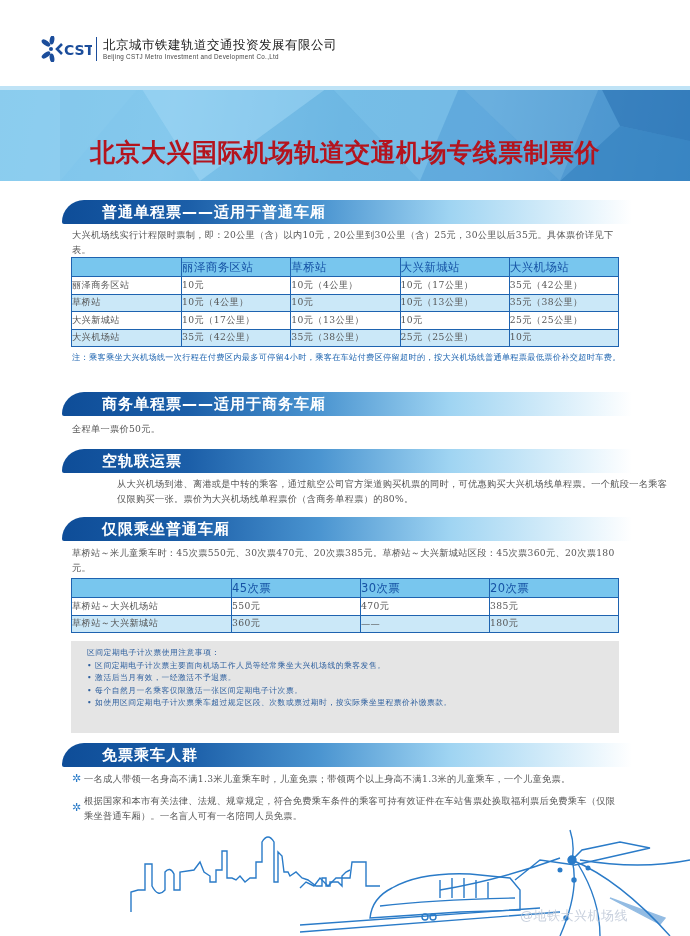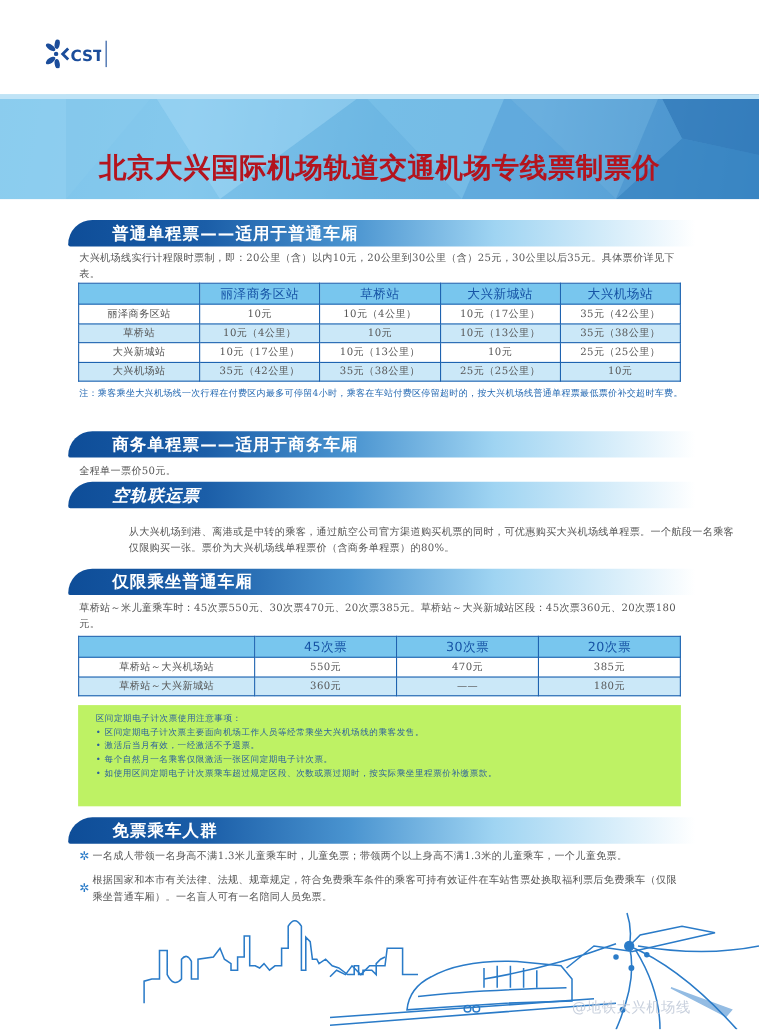--- a/index.html
+++ b/index.html
@@ -28,29 +28,29 @@
   .sec-bar { position: absolute; left: 0; top: 0; width: 570px; height: 24px;
              background: linear-gradient(90deg, #0e4d98 0%, #1b5ea8 22%, #4a94d0 45%, #9fd4f2 68%, #e6f4fc 92%, #ffffff 100%);
              border-top-left-radius: 22px 22px; border-bottom-left-radius: 2px; }
   .sec-title { position: absolute; left: 40px; top: 2px; font-family: "DejaVu Sans", sans-serif; font-weight: bold;
                font-size: 15px; color: #ffffff; letter-spacing: 1px; line-height: 20px; }
 
   .para { position: absolute; left: 72px; width: 552px; font-size: 9.2px; line-height: 14.5px; color: #555; letter-spacing: 0.3px; }
 
   
   table { border-collapse: collapse; position: absolute; left: 71px; width: 548px; table-layout: fixed; }
-  th, td { border: 1px solid #1e63b0; text-align: center; font-size: 9.2px; color: #555; letter-spacing: 0.4px; }
+  th, td { border: 1px solid #1e63b0; text-align: left; font-size: 9.2px; color: #555; letter-spacing: 0.4px; }
   th { background: #78c6ee; color: #1653a5; font-family: "DejaVu Sans", sans-serif; font-weight: normal; font-size: 11.5px; height: 19px; }
   td { height: 17.5px; }
   tr.alt td { background: #cbe8f8; }
   tr.plain td { background: #ffffff; }
 
   .note { position: absolute; left: 72px; width: 552px; font-size: 8.2px; line-height: 13px; color: #2368b2; letter-spacing: 0.3px; }
 
-  .notice-box { position: absolute; left: 71px; top: 641px; width: 548px; height: 92px; background: #bef264; padding: 6px 0 0 16px; }
+  .notice-box { position: absolute; left: 71px; top: 641px; width: 548px; height: 92px; background: #e5e5e5; padding: 6px 0 0 16px; }
   .notice-box .line { font-size: 7.8px; line-height: 12.5px; color: #2d5f9e; letter-spacing: 0.5px; }
   .notice-box .bold { font-weight: bold; color: #163f7d; }
 
   .free-item { position: absolute; left: 72px; width: 552px; display: flex; font-size: 9.2px; line-height: 14.5px; color: #555; letter-spacing: 0.3px; }
   .star { color: #2a7bc8; font-size: 11px; width: 12px; flex: none; font-family: "DejaVu Sans", sans-serif; }
 
   .illus { position: absolute; left: 0; top: 820px; width: 690px; height: 116px; }
   .watermark { position: absolute; left: 520px; top: 907px; font-family: "DejaVu Sans", sans-serif; font-size: 13px; color: rgba(190,200,215,0.85); letter-spacing: 0.5px; }
 </style>
 </head>
@@ -65,20 +65,24 @@
           <ellipse cx="6" cy="19" rx="5" ry="2.4" transform="rotate(-35 6 19)"></ellipse>
           <ellipse cx="12" cy="4" rx="2.3" ry="4.5" transform="rotate(10 12 4)"></ellipse>
           <ellipse cx="12" cy="22" rx="2.3" ry="4.5" transform="rotate(-10 12 22)"></ellipse>
           <circle cx="11" cy="13" r="2"></circle>
         </g>
         <path d="M22 8 L17 13 L22 18" stroke="#1b4d9b" stroke-width="2.6" fill="none"></path>
         <text x="24" y="19" font-family="DejaVu Sans, sans-serif" font-weight="bold" font-size="14" fill="#1b4d9b">CSTJ</text>
       </svg>
     </div>
     <div class="logo-divider"></div>
+    <div class="logo-text">
+      <span class="logo-cn">北京城市铁建轨道交通投资发展有限公司</span>
+      <span class="logo-en">Beijing CSTJ Metro Investment and Development Co.,Ltd</span>
+    </div>
   </div>
 </div>
 
 <div class="banner">
   <svg width="690" height="95" viewBox="0 0 690 95">
     <polygon points="0,0 140,0 60,95 0,95" fill="#93d0f0" opacity="0.6"></polygon>
     <polygon points="60,0 140,0 200,95 60,95" fill="#7ec3ea" opacity="0.5"></polygon>
     <polygon points="140,0 330,0 200,95" fill="#9ad4f2" opacity="0.55"></polygon>
     <polygon points="200,95 330,0 420,95" fill="#6db8e4" opacity="0.5"></polygon>
     <polygon points="330,0 460,0 420,95" fill="#80c6ec" opacity="0.5"></polygon>
@@ -146,21 +150,21 @@
   </table>
 
 <div class="note" style="top:351px;">注：乘客乘坐大兴机场线一次行程在付费区内最多可停留4小时，乘客在车站付费区停留超时的，按大兴机场线普通单程票最低票价补交超时车费。</div>
 
 <div class="sec" style="top:392px;">
   <div class="sec-bar"></div>
   <div class="sec-title">商务单程票——适用于商务车厢</div>
 </div>
 <div class="para" style="top:422px;">全程单一票价50元。</div>
 
-<div class="sec" style="top:438px;font-style:italic;">
+<div class="sec" style="top:449px;">
   <div class="sec-bar"></div>
   <div class="sec-title">空轨联运票</div>
 </div>
 <div class="para" style="top:477px;margin-left:45px;">从大兴机场到港、离港或是中转的乘客，通过航空公司官方渠道购买机票的同时，可优惠购买大兴机场线单程票。一个航段一名乘客仅限购买一张。票价为大兴机场线单程票价（含商务单程票）的80%。</div>
 
 <div class="sec" style="top:517px;">
   <div class="sec-bar"></div>
   <div class="sec-title">仅限乘坐普通车厢</div>
 </div>
 <div class="para" style="top:546px;">草桥站～米儿童乘车时：45次票550元、30次票470元、20次票385元。草桥站～大兴新城站区段：45次票360元、20次票180元。</div>

